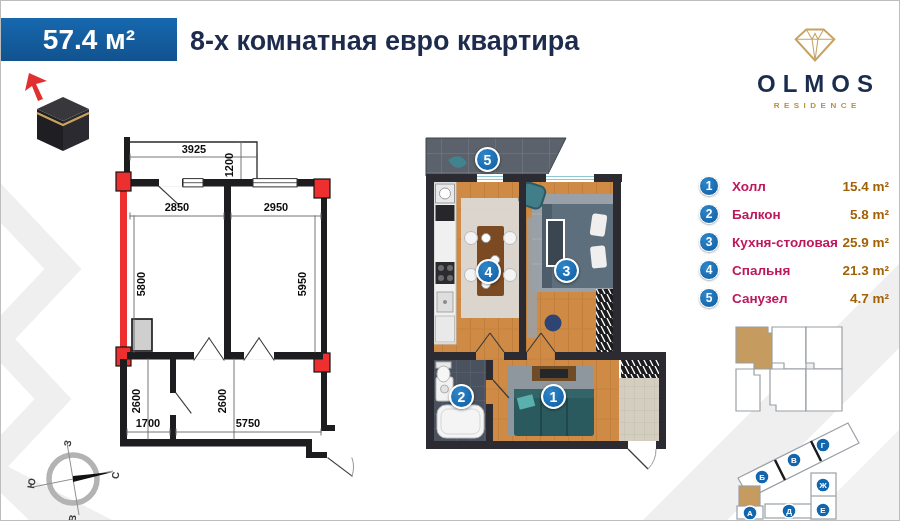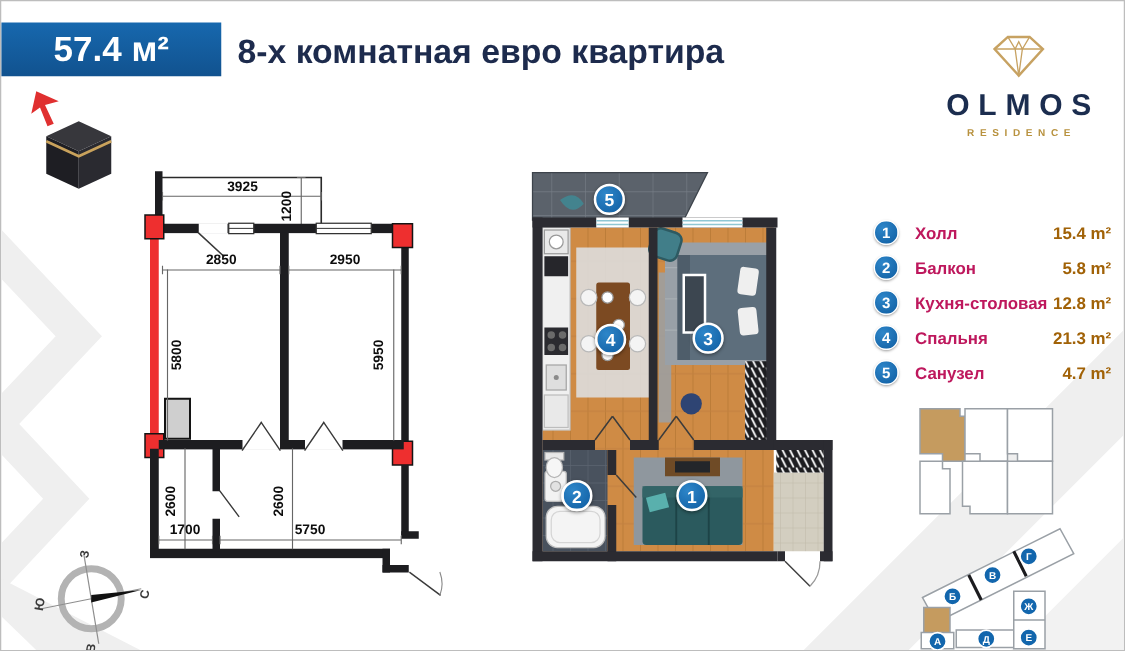--- a/index.html
+++ b/index.html
@@ -297,21 +297,21 @@
       <div class="legend-area">15.4 m²</div>
     </div>
     <div class="legend-row">
       <div class="lbadge">2</div>
       <div class="legend-label">Балкон</div>
       <div class="legend-area">5.8 m²</div>
     </div>
     <div class="legend-row">
       <div class="lbadge">3</div>
       <div class="legend-label">Кухня-столовая</div>
-      <div class="legend-area">12.8 m²</div>
+      <div class="legend-area">25.9 m²</div>
     </div>
     <div class="legend-row">
       <div class="lbadge">4</div>
       <div class="legend-label">Спальня</div>
       <div class="legend-area">21.3 m²</div>
     </div>
     <div class="legend-row">
       <div class="lbadge">5</div>
       <div class="legend-label">Санузел</div>
       <div class="legend-area">4.7 m²</div>

